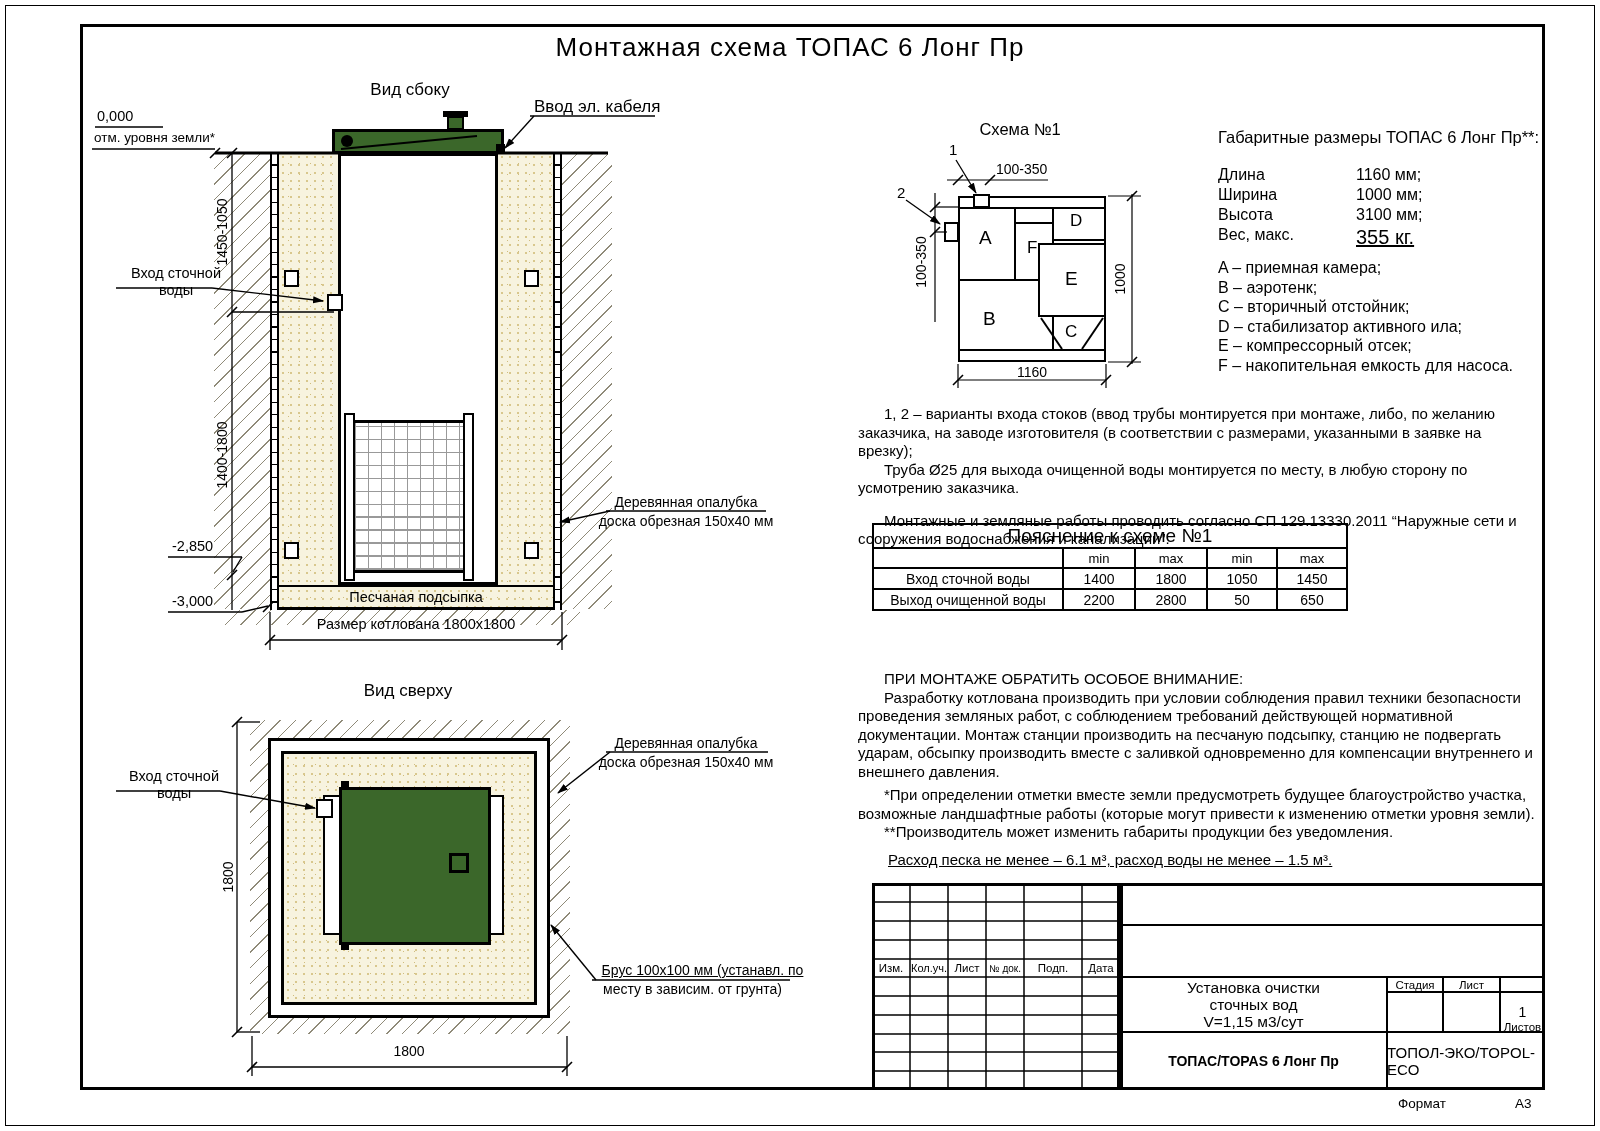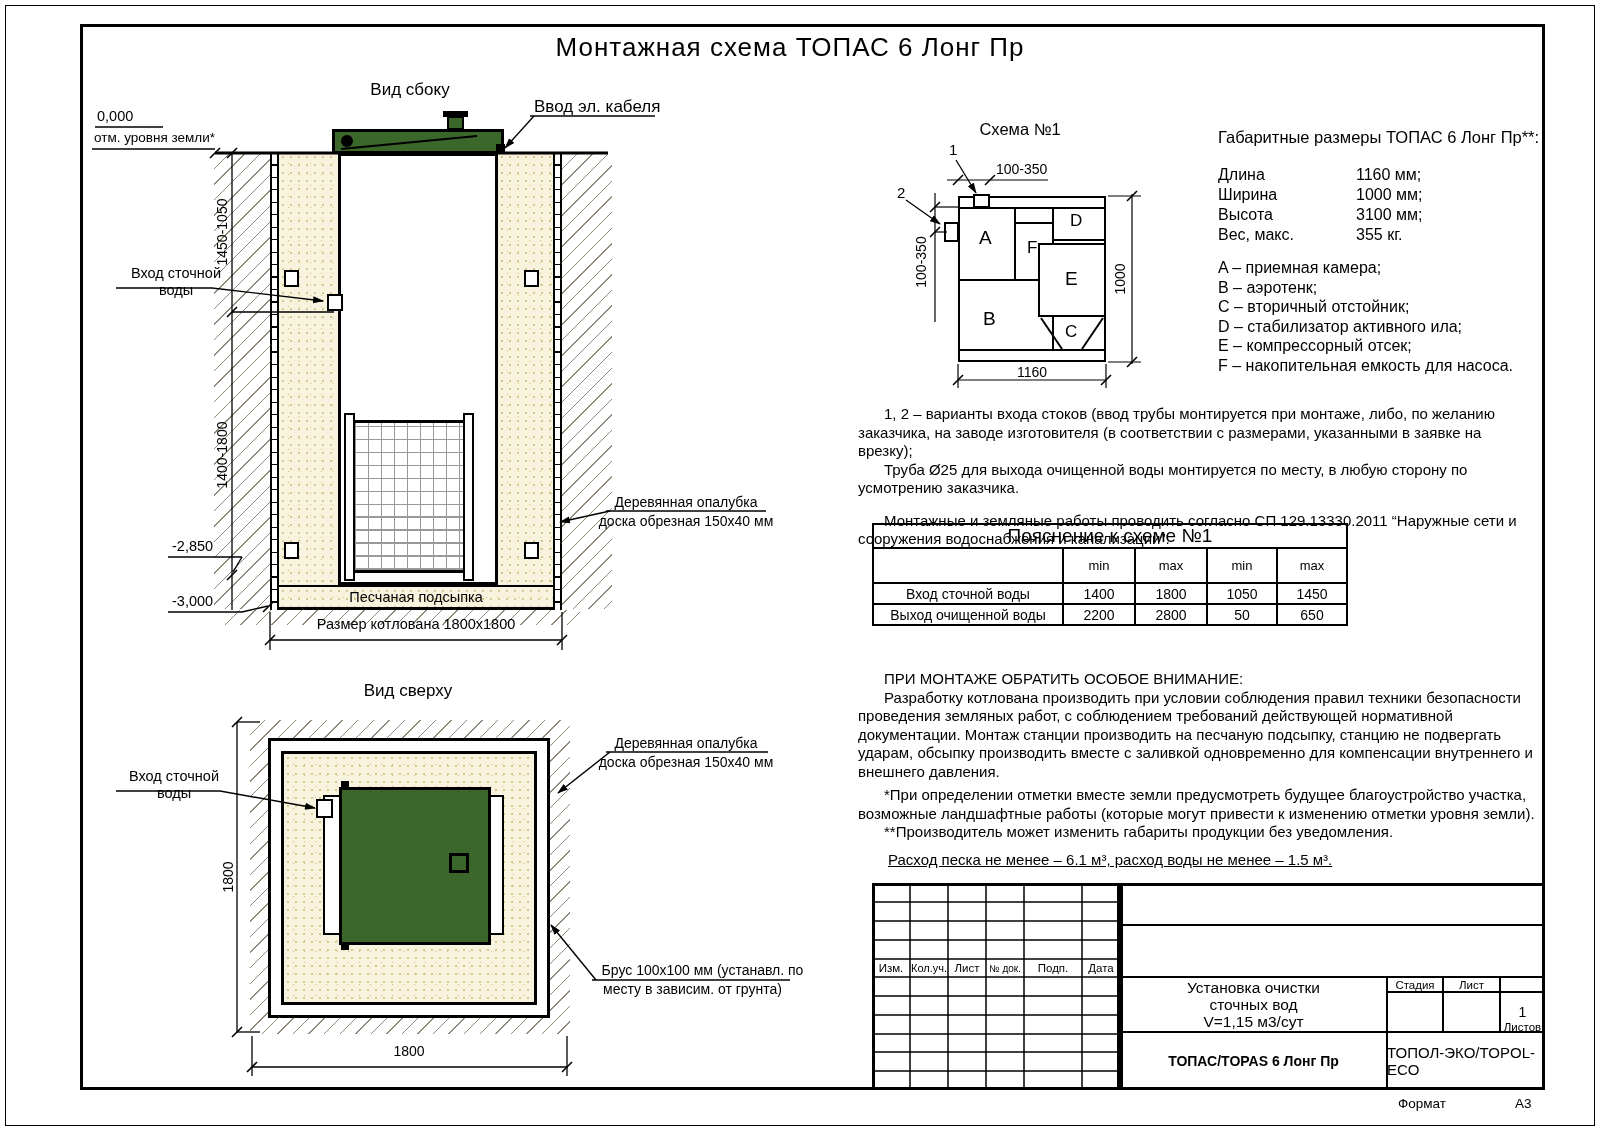--- a/index.html
+++ b/index.html
@@ -89,21 +89,21 @@
 <div class="abs" style="left:341px;top:781px;width:8px;height:7px;background:#000;"></div>
 <div class="abs" style="left:341px;top:943px;width:8px;height:7px;background:#000;"></div>
 <div class="abs" style="left:316px;top:799px;width:17px;height:19px;background:#fff;border:2.5px solid #000;"></div>
 <div class="abs" style="left:449px;top:853px;width:20px;height:20px;background:#3b672a;border:3.5px solid #000;"></div>
 
 <div class="txt c r90" style="left:203px;top:869px;width:50px;font-size:14px;">1800</div>
 <div class="txt c" style="left:379px;top:1043px;width:60px;font-size:14px;">1800</div>
 <div class="txt c" style="left:118px;top:768px;width:112px;font-size:14.5px;white-space:normal;line-height:17px;">Вход сточной воды</div>
 <div class="txt c" style="left:606px;top:735px;width:160px;font-size:14px;">Деревянная опалубка</div>
 <div class="txt c" style="left:598px;top:754px;width:176px;font-size:14px;">доска обрезная 150х40 мм</div>
-<div class="txt c" style="left:600px;top:962px;width:205px;font-size:14px;">Брус 100х100 мм (устанавл. по</div>
+<div class="txt c" style="left:600px;top:962px;width:205px;font-size:14px;text-decoration:underline;">Брус 100х100 мм (устанавл. по</div>
 <div class="txt c" style="left:590px;top:981px;width:205px;font-size:14px;">месту в зависим. от грунта)</div>
 
 <div class="txt c" style="left:950px;top:120px;width:140px;font-size:16.5px;">Схема №1</div>
 <div class="abs" style="left:958px;top:196px;width:148px;height:166px;background:#fff;border:2.5px solid #000;"></div>
 <div class="abs" style="left:973px;top:194px;width:17px;height:14px;background:#fff;border:2px solid #000;"></div>
 <div class="abs" style="left:944px;top:222px;width:15px;height:20px;background:#fff;border:2px solid #000;"></div>
 <div class="abs" style="left:1038px;top:243px;width:68px;height:74px;background:#fff;border:2.5px solid #000;"></div>
 
 <div class="txt" style="left:979px;top:227px;font-size:19px;">A</div>
 <div class="txt" style="left:983px;top:308px;font-size:19px;">B</div>
@@ -120,21 +120,21 @@
 <div class="txt c" style="left:1002px;top:364px;width:60px;font-size:14px;">1160</div>
 
 <div class="txt" style="left:1218px;top:128px;font-size:16.5px;">Габаритные размеры ТОПАС 6 Лонг Пр**:</div>
 <div class="txt" style="left:1218px;top:166px;font-size:16px;">Длина</div>
 <div class="txt" style="left:1356px;top:166px;font-size:16px;">1160 мм;</div>
 <div class="txt" style="left:1218px;top:186px;font-size:16px;">Ширина</div>
 <div class="txt" style="left:1356px;top:186px;font-size:16px;">1000 мм;</div>
 <div class="txt" style="left:1218px;top:206px;font-size:16px;">Высота</div>
 <div class="txt" style="left:1356px;top:206px;font-size:16px;">3100 мм;</div>
 <div class="txt" style="left:1218px;top:226px;font-size:16px;">Вес, макс.</div>
-<div class="txt" style="left:1356px;top:226px;font-size:16px;">355 кг.</div>
+<div class="txt" style="left:1356px;top:226px;font-size:20px;text-decoration:underline;">355 кг.</div>
 <div class="abs" style="left:1218px;top:258px;width:340px;font-size:16px;line-height:19.5px;">
   <div>A – приемная камера;</div>
   <div>B – аэротенк;</div>
   <div>C – вторичный отстойник;</div>
   <div>D – стабилизатор активного ила;</div>
   <div>E – компрессорный отсек;</div>
   <div>F – накопительная емкость для насоса.</div>
 </div>
 
 <div class="abs flow" style="left:858px;top:405px;width:678px;font-size:15px;line-height:18.5px;">
@@ -148,21 +148,21 @@
       <col style="width:190px">
       <col style="width:72px">
       <col style="width:72px">
       <col style="width:70px">
       <col style="width:70px">
     </colgroup>
   <tbody>
       <tr style="height:22px;">
         <td colspan="5" style="font-size:19px;">Пояснение к схеме №1</td>
       </tr>
-  <tr style="height:35px;">
+  <tr style="height:20px;">
     <td></td>
     <td style="font-size:13px;">min</td>
     <td style="font-size:13px;">max</td>
     <td style="font-size:13px;">min</td>
     <td style="font-size:13px;">max</td>
   </tr>
   <tr style="height:21px;">
     <td>Вход сточной воды</td>
     <td>1400</td>
     <td>1800</td>

